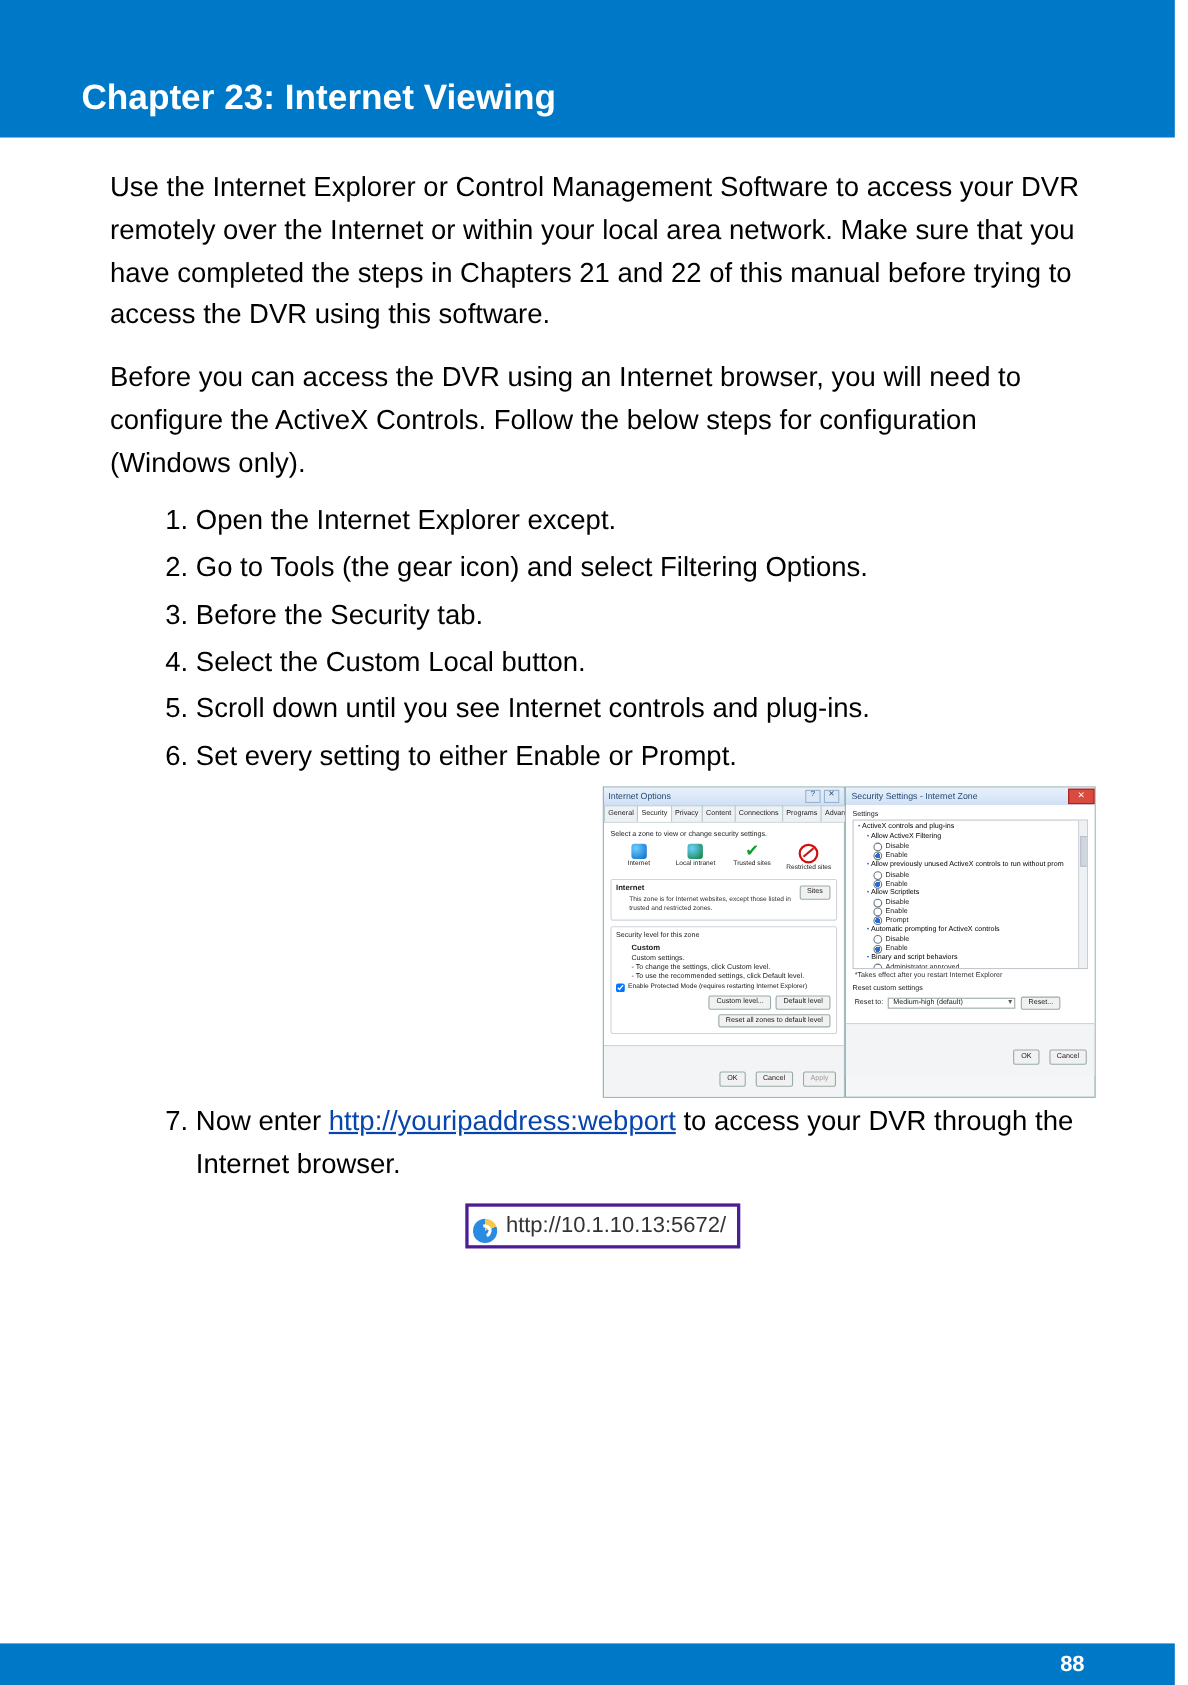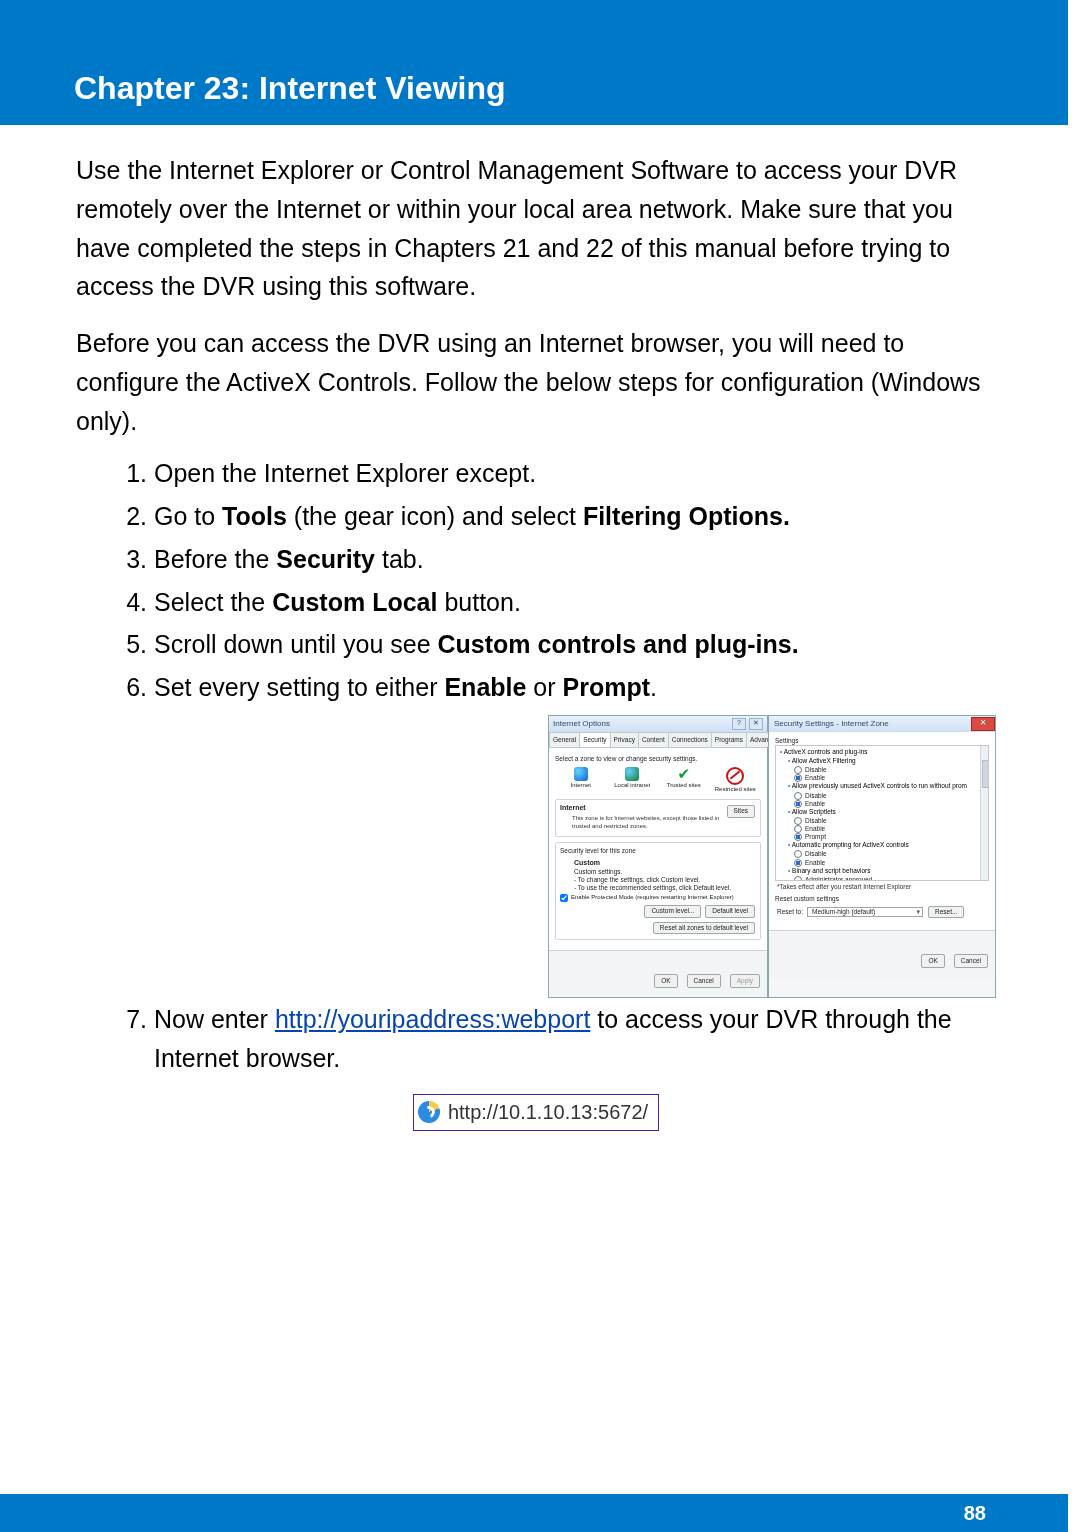--- a/index.html
+++ b/index.html
@@ -1,25 +1,25 @@
 <!DOCTYPE html>
 <html><head>
 <meta charset="utf-8">
 <style>
   html,body{margin:0;padding:0;background:#fff;font-family:Arial,Helvetica,sans-serif;color:#000}
   .page{width:1068px;min-height:1532px;position:relative;box-sizing:border-box}
   .banner{background:#0078c8;padding:20px 0 18px 74px}
   .banner h1{margin:50px 0 0 0;color:#fff;font-size:32px;font-weight:bold}
-  .content{padding:26px 72px 0 76px;font-size:25px;line-height:1.55}
+  .content{padding:26px 72px 0 100px;font-size:25px;line-height:1.55}
   .para{margin:0 0 18px 0}
   .sub-h{font-weight:bold;margin:30px 0 6px 0;font-size:25px}
   .intro2{margin:0 0 12px 0}
   ol.steps{margin:0 0 0 0;padding-left:78px}
   ol.steps li{padding:2px 0}
-  .b{font-weight:bold}
+  .b{font-weight:normal}
   .figrow{display:flex;justify-content:flex-end;gap:0;margin:6px 0 0 0}
   .win{background:#f4f6f8;border:1px solid #8aa;font-family:"Segoe UI",Tahoma,sans-serif;color:#222}
 
   
   .io{width:218px}
   .io .titlebar{height:16px;background:linear-gradient(#e9f1fb,#cfe0f5);display:flex;align-items:center;padding:0 4px;font-size:8px;color:#2b4a6f;justify-content:space-between}
   .io .titlebar .btns{display:flex;gap:3px}
   .winbtn{width:12px;height:10px;background:#dbe7f4;border:1px solid #97b3d0;font-size:7px;line-height:8px;text-align:center;color:#2b4a6f}
   .tabs{display:flex;border-bottom:1px solid #bcc;background:#f2f4f6}
   .tab{font-size:6.5px;padding:2px 3px;border:1px solid #bcc;border-bottom:none;background:#eef1f4;margin-right:-1px}
@@ -58,21 +58,21 @@
   .radio{width:6px;height:6px;border:1px solid #6b7785;border-radius:50%;display:inline-block}
   .radio.sel{background:radial-gradient(circle,#2b6cd4 0 55%,transparent 56%)}
   .note{font-size:6.5px;margin:2px 0 4px 2px;color:#333}
   .reset-row{display:flex;align-items:center;gap:4px;font-size:6.5px;margin:2px 0 6px 2px}
   .select{border:1px solid #9aa;background:#fff;font-size:6.5px;padding:0 10px 0 4px;position:relative;min-width:100px;display:inline-block}
   .select::after{content:"▾";position:absolute;right:2px;top:0;font-size:7px;color:#555}
   .ss-foot{padding:4px 6px;background:#f2f4f6;border-top:1px solid #d0d4da;text-align:right}
 
   
   .addr-wrap{display:flex;justify-content:center;margin-top:14px}
-  .addr{border:1px solid #4c1d95;background:#fff;display:flex;align-items:center;padding:2px 10px 2px 4px;gap:8px;font-family:"Segoe UI",Tahoma,sans-serif;font-size:20px;color:#333}
+  .addr{border:3px solid #4c1d95;background:#fff;display:flex;align-items:flex-end;padding:2px 10px 2px 4px;gap:8px;font-family:"Segoe UI",Tahoma,sans-serif;font-size:20px;color:#333}
   .addr .ie{width:22px;height:22px;border-radius:50%;background:conic-gradient(#f7c948 0 70deg,#2a8be0 70deg 360deg);position:relative}
   .addr .ie::after{content:"";position:absolute;inset:5px;border:3px solid #fff;border-bottom-color:transparent;border-left-color:transparent;border-radius:50%;transform:rotate(25deg)}
 
   a.link{color:#0645ad;text-decoration:underline}
 
   .footer{position:absolute;left:0;right:0;bottom:0;height:38px;background:#0078c8;display:flex;justify-content:flex-end;align-items:center;padding-right:82px}
   .footer .pn{color:#fff;font-weight:bold;font-size:20px}
 </style>
 </head>
 <body>
@@ -93,21 +93,21 @@
       <li>
         <span>Go to </span><span class="b">Tools</span><span> (the gear icon) and select </span><span class="b">Filtering Options.</span>
       </li>
       <li>
         <span>Before the </span><span class="b">Security</span><span> tab.</span>
       </li>
       <li>
         <span>Select the </span><span class="b">Custom Local</span><span> button.</span>
       </li>
       <li>
-        <span>Scroll down until you see </span><span class="b">Custom controls and plug-ins.</span>
+        <span>Scroll down until you see </span><span class="b">Internet controls and plug-ins.</span>
       </li>
       <li>
         <span>Set every setting to either </span><span class="b">Enable</span><span> or </span><span class="b">Prompt</span><span>.</span>
       </li>
     </ol>
 
     <div class="figrow">
 
       <div class="win io">
         <div class="titlebar">

